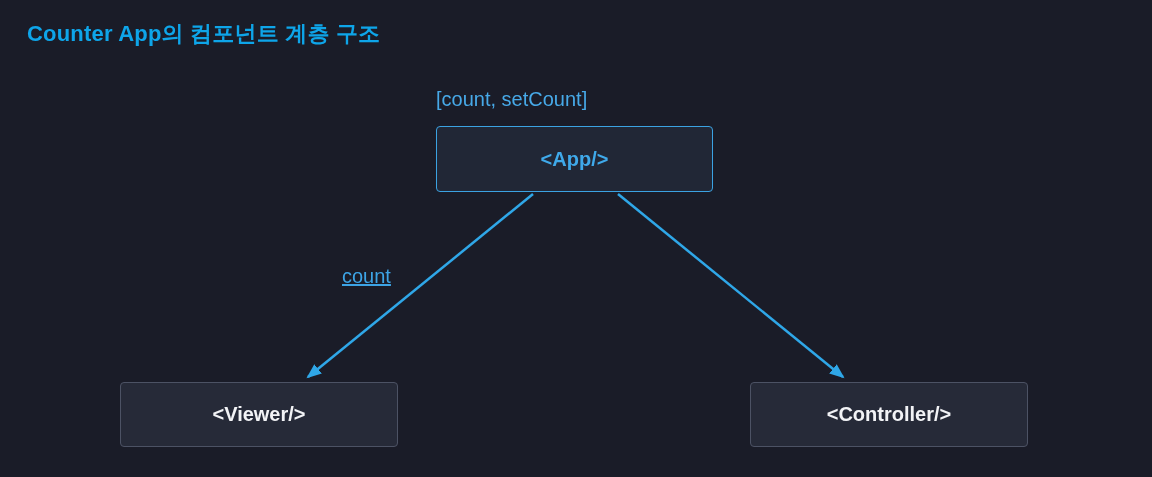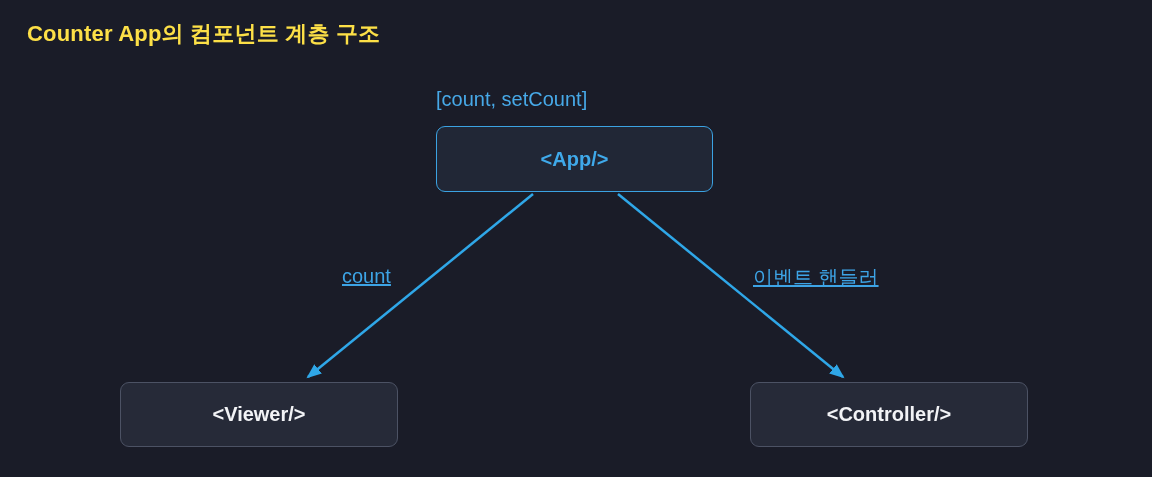--- a/index.html
+++ b/index.html
@@ -14,37 +14,37 @@
     background: #1a1c28;
     overflow: hidden;
     font-family: "Liberation Sans", "DejaVu Sans", sans-serif;
   }
   .title {
     position: absolute;
     left: 27px;
     top: 19px;
     font-size: 22px;
     font-weight: 700;
-    color: #fde047;
+    color: #0ea5e9;
     letter-spacing: 0.2px;
   }
   .state-label {
     position: absolute;
     left: 436px;
     top: 88px;
     width: 277px;
     text-align: left;
     font-size: 20px;
     color: #47a9e8;
   }
   .node {
     position: absolute;
     box-sizing: border-box;
     height: 66px;
-    border-radius: 9px;
+    border-radius: 4px;
     display: flex;
     align-items: center;
     justify-content: center;
     font-size: 20px;
     font-weight: 700;
   }
   .node-app {
     left: 436px;
     top: 126px;
     width: 277px;
@@ -98,21 +98,20 @@
     <line x1="533" y1="194" x2="308" y2="377" stroke="#2fa7e8" stroke-width="2.5" marker-end="url(#arrowhead)"></line>
     <line x1="618" y1="194" x2="843" y2="377" stroke="#2fa7e8" stroke-width="2.5" marker-end="url(#arrowhead)"></line>
   </svg>
 
   <div class="node node-app">
     <span>&lt;App/&gt;</span>
   </div>
 
   <div class="edge-label edge-label-left">count</div>
 
-  <div class="edge-label edge-label-right">이벤트 핸들러</div>
 
   <div class="node node-child node-controller">
     <span>&lt;Controller/&gt;</span>
   </div>
 
   <div class="node node-child node-viewer">
     <span>&lt;Viewer/&gt;</span>
   </div>
 
 </div>

